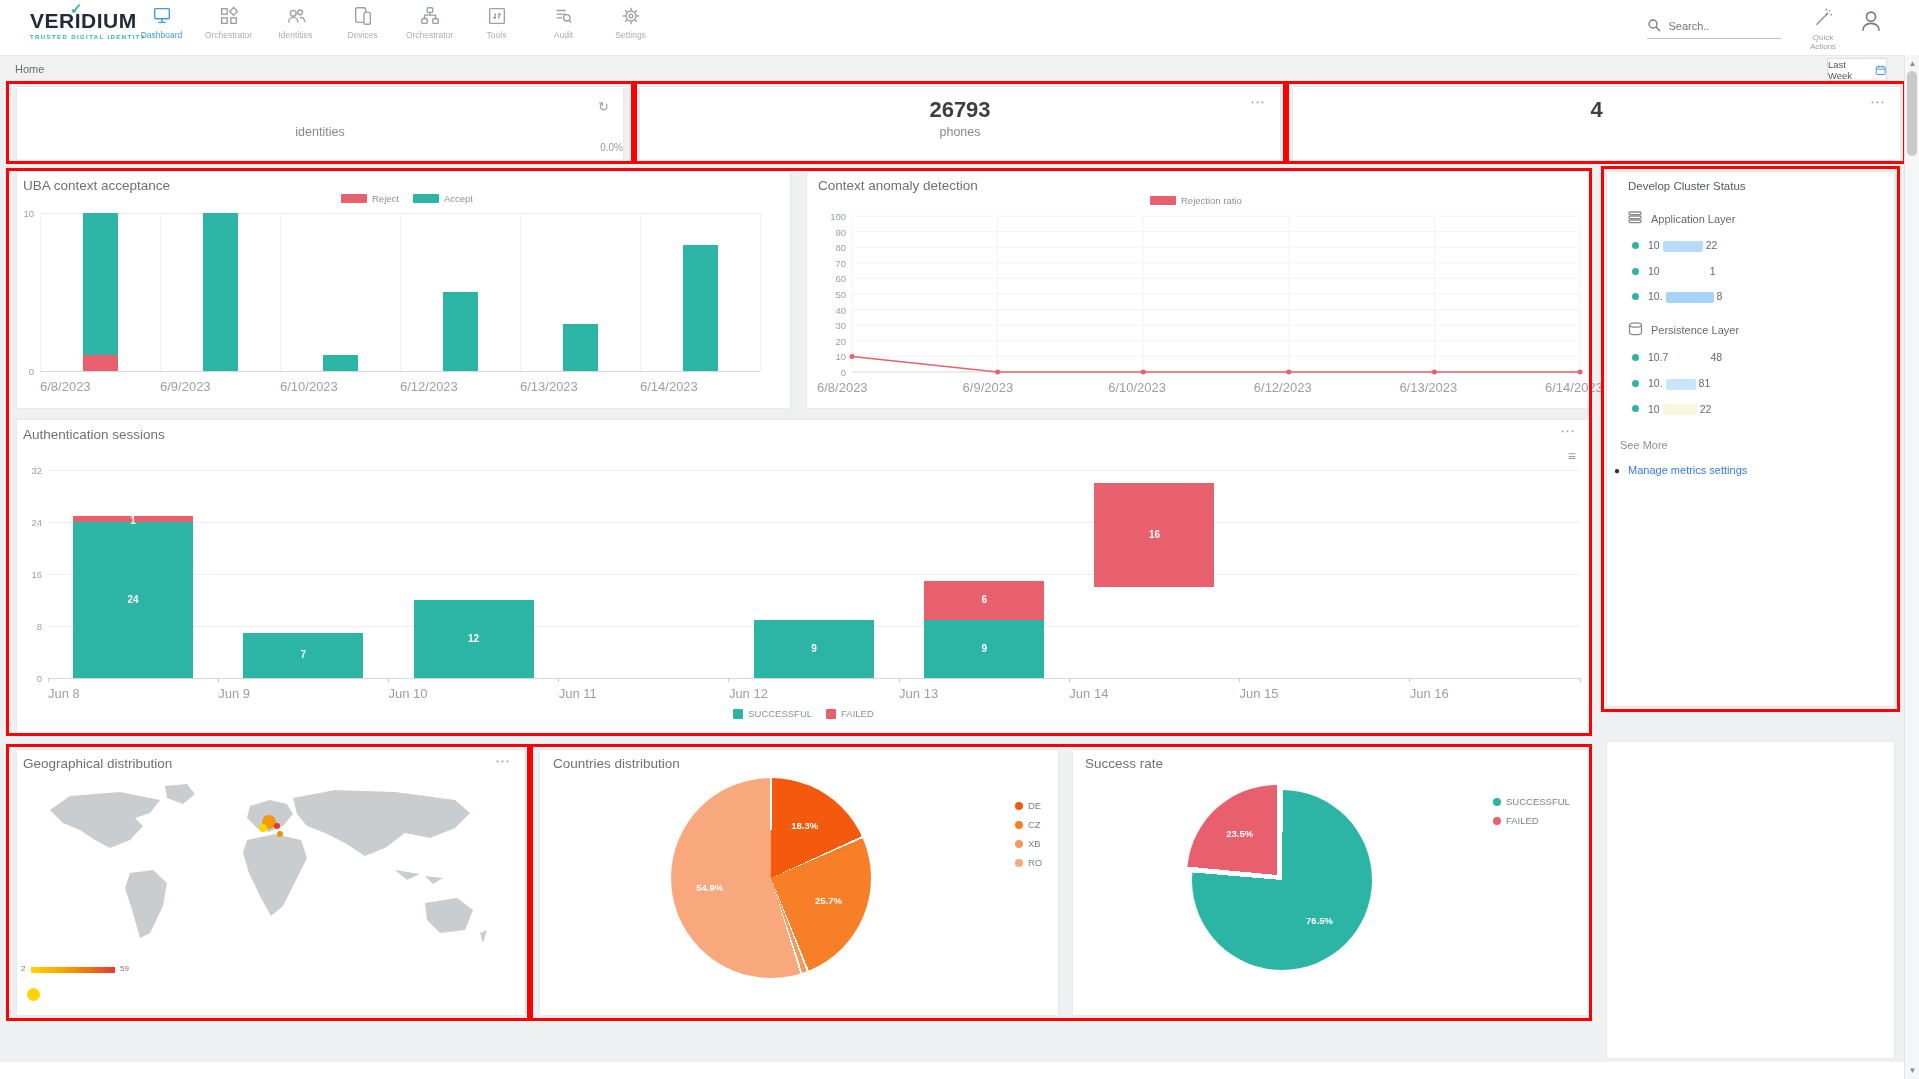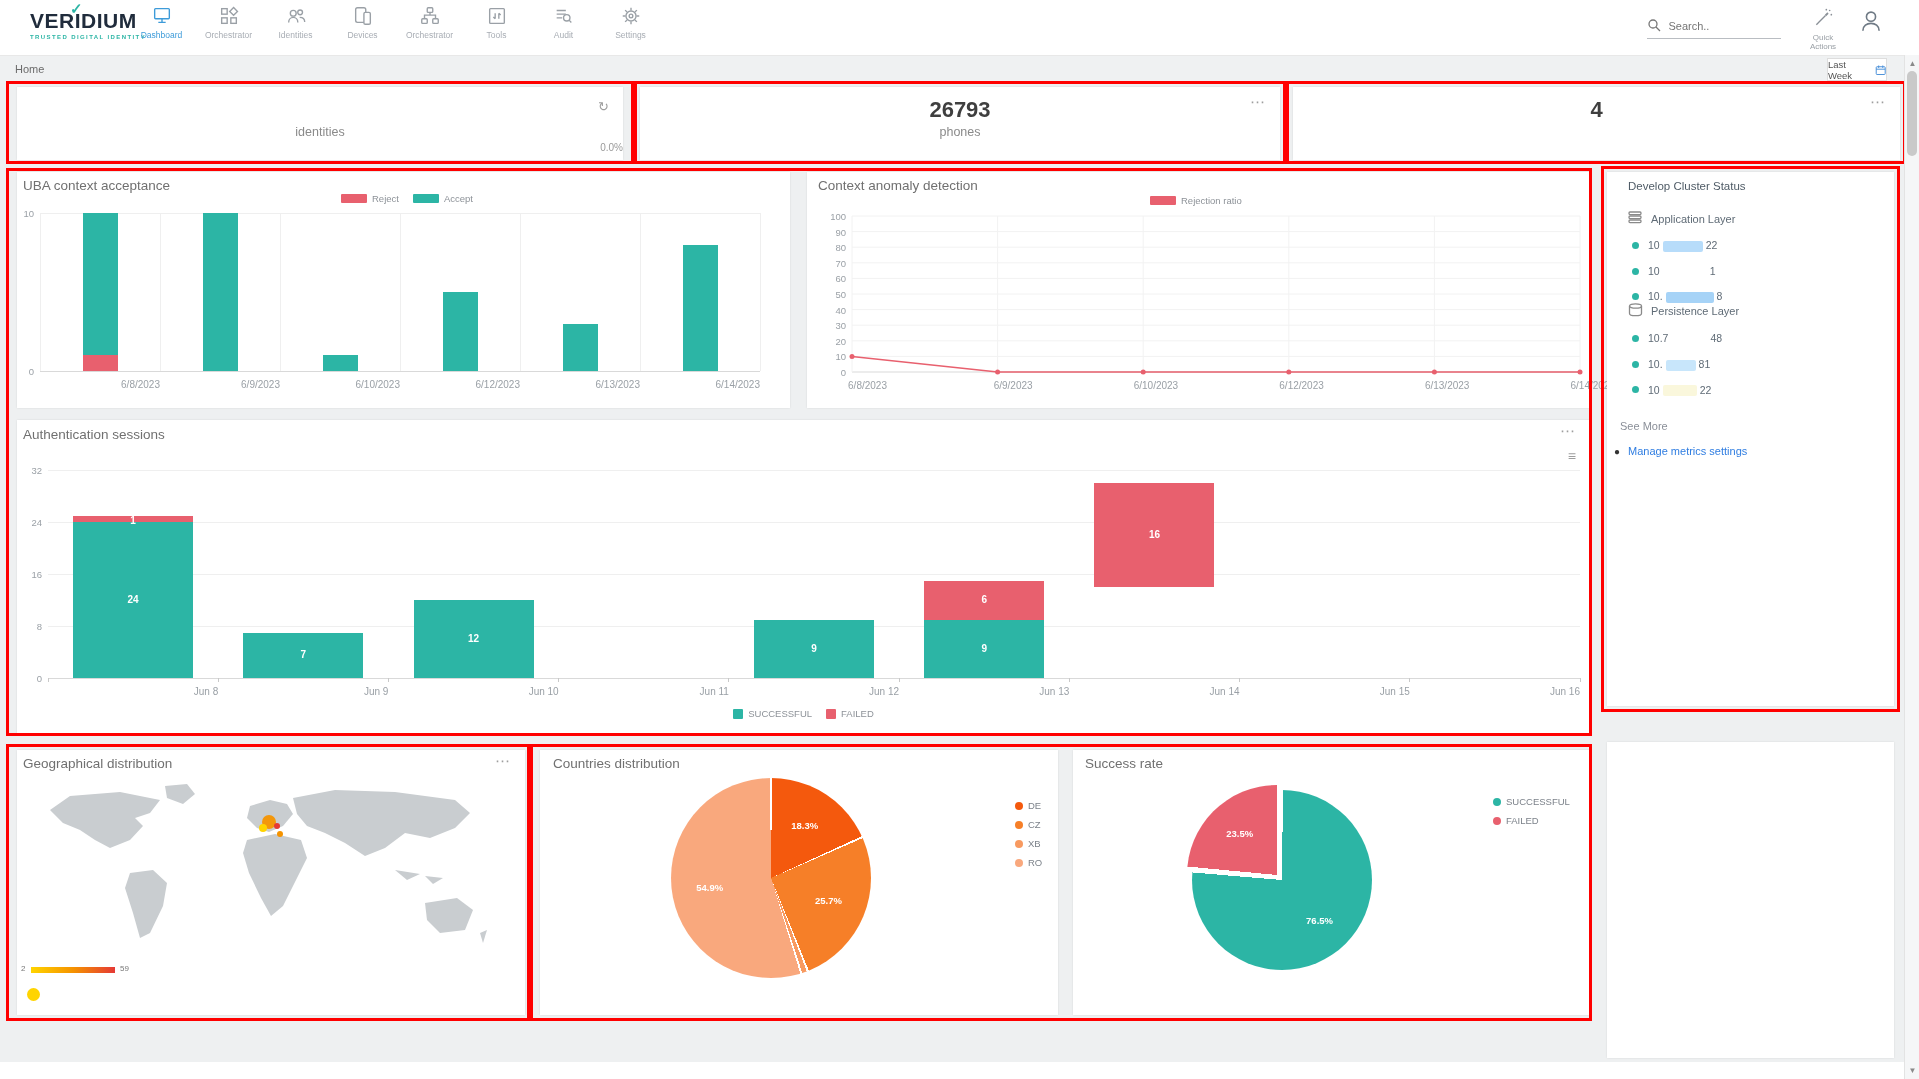--- a/index.html
+++ b/index.html
@@ -29,21 +29,21 @@
   .dots{position:absolute;font-size:15px;color:#9e9e9e;letter-spacing:1px;cursor:pointer;}
   
   .stat-val{position:absolute;width:100%;text-align:center;top:10px;font-size:22px;font-weight:bold;color:#3f3f3f;}
   .stat-lab{position:absolute;width:100%;text-align:center;top:38px;font-size:12.5px;color:#8a8a8a;}
   .stat-sub{position:absolute;width:100%;text-align:right;top:55px;font-size:10px;color:#9a9a9a;}
   
   .gridh{position:absolute;height:1px;background:#efefef;}
   .gridv{position:absolute;width:1px;background:#efefef;}
   .baseline{position:absolute;height:1px;background:#d9d9d9;}
   .ylab{position:absolute;font-size:9.5px;color:#9aa0a6;text-align:right;}
-  .xlab{position:absolute;font-size:10px;color:#9aa0a6;text-align:right;}
+  .xlab{position:absolute;font-size:13px;color:#9aa0a6;text-align:left;}
   .barseg{position:absolute;}
   .barnum{position:absolute;width:100%;text-align:center;font-size:10px;font-weight:bold;color:#fff;}
   .legend{display:flex;align-items:center;gap:14px;}
   .leg-item{display:flex;align-items:center;gap:5px;font-size:9.5px;color:#8d9298;}
   .sw{display:inline-block;}
   .tick{position:absolute;width:1px;height:4px;background:#c9c9c9;}
   
   .cl-title{font-size:11.5px;color:#4f5b66;}
   .cl-head{display:flex;align-items:center;gap:8px;font-size:11px;color:#5f6b76;}
   .cl-head svg{stroke:#8a8a8a;fill:none;stroke-width:1.3;}
@@ -383,21 +383,21 @@
             <span>10<span class="cl-mask" style="width:40px;background:#b7dcfa"></span>22</span>
           </div>
           <div class="cl-item" style="margin-top: 13px; margin-left: 4px;">
             <span class="cl-dot"></span>
             <span>10<span class="cl-mask" style="width:44px;background:transparent"></span>1</span>
           </div>
           <div class="cl-item" style="margin-top: 13px; margin-left: 4px;">
             <span class="cl-dot"></span>
             <span>10.<span class="cl-mask" style="width:48px;background:#a6d3f7"></span>8</span>
           </div>
-          <div class="cl-head" style="">
+          <div class="cl-head" style="margin-top: 19px;">
             <span><svg width="15" height="14" viewBox="0 0 15 14">
                 <ellipse cx="7.5" cy="3" rx="6" ry="2.2"></ellipse>
                 <path d="M1.5 3v7.5a6 2.2 0 0 0 12 0V3"></path>
               </svg></span>
             <span>Persistence Layer</span>
           </div>
           <div class="cl-item" style="margin-top: 13px; margin-left: 4px;">
             <span class="cl-dot"></span>
             <span>10.7<span class="cl-mask" style="width:36px;background:transparent"></span>48</span>
           </div>

